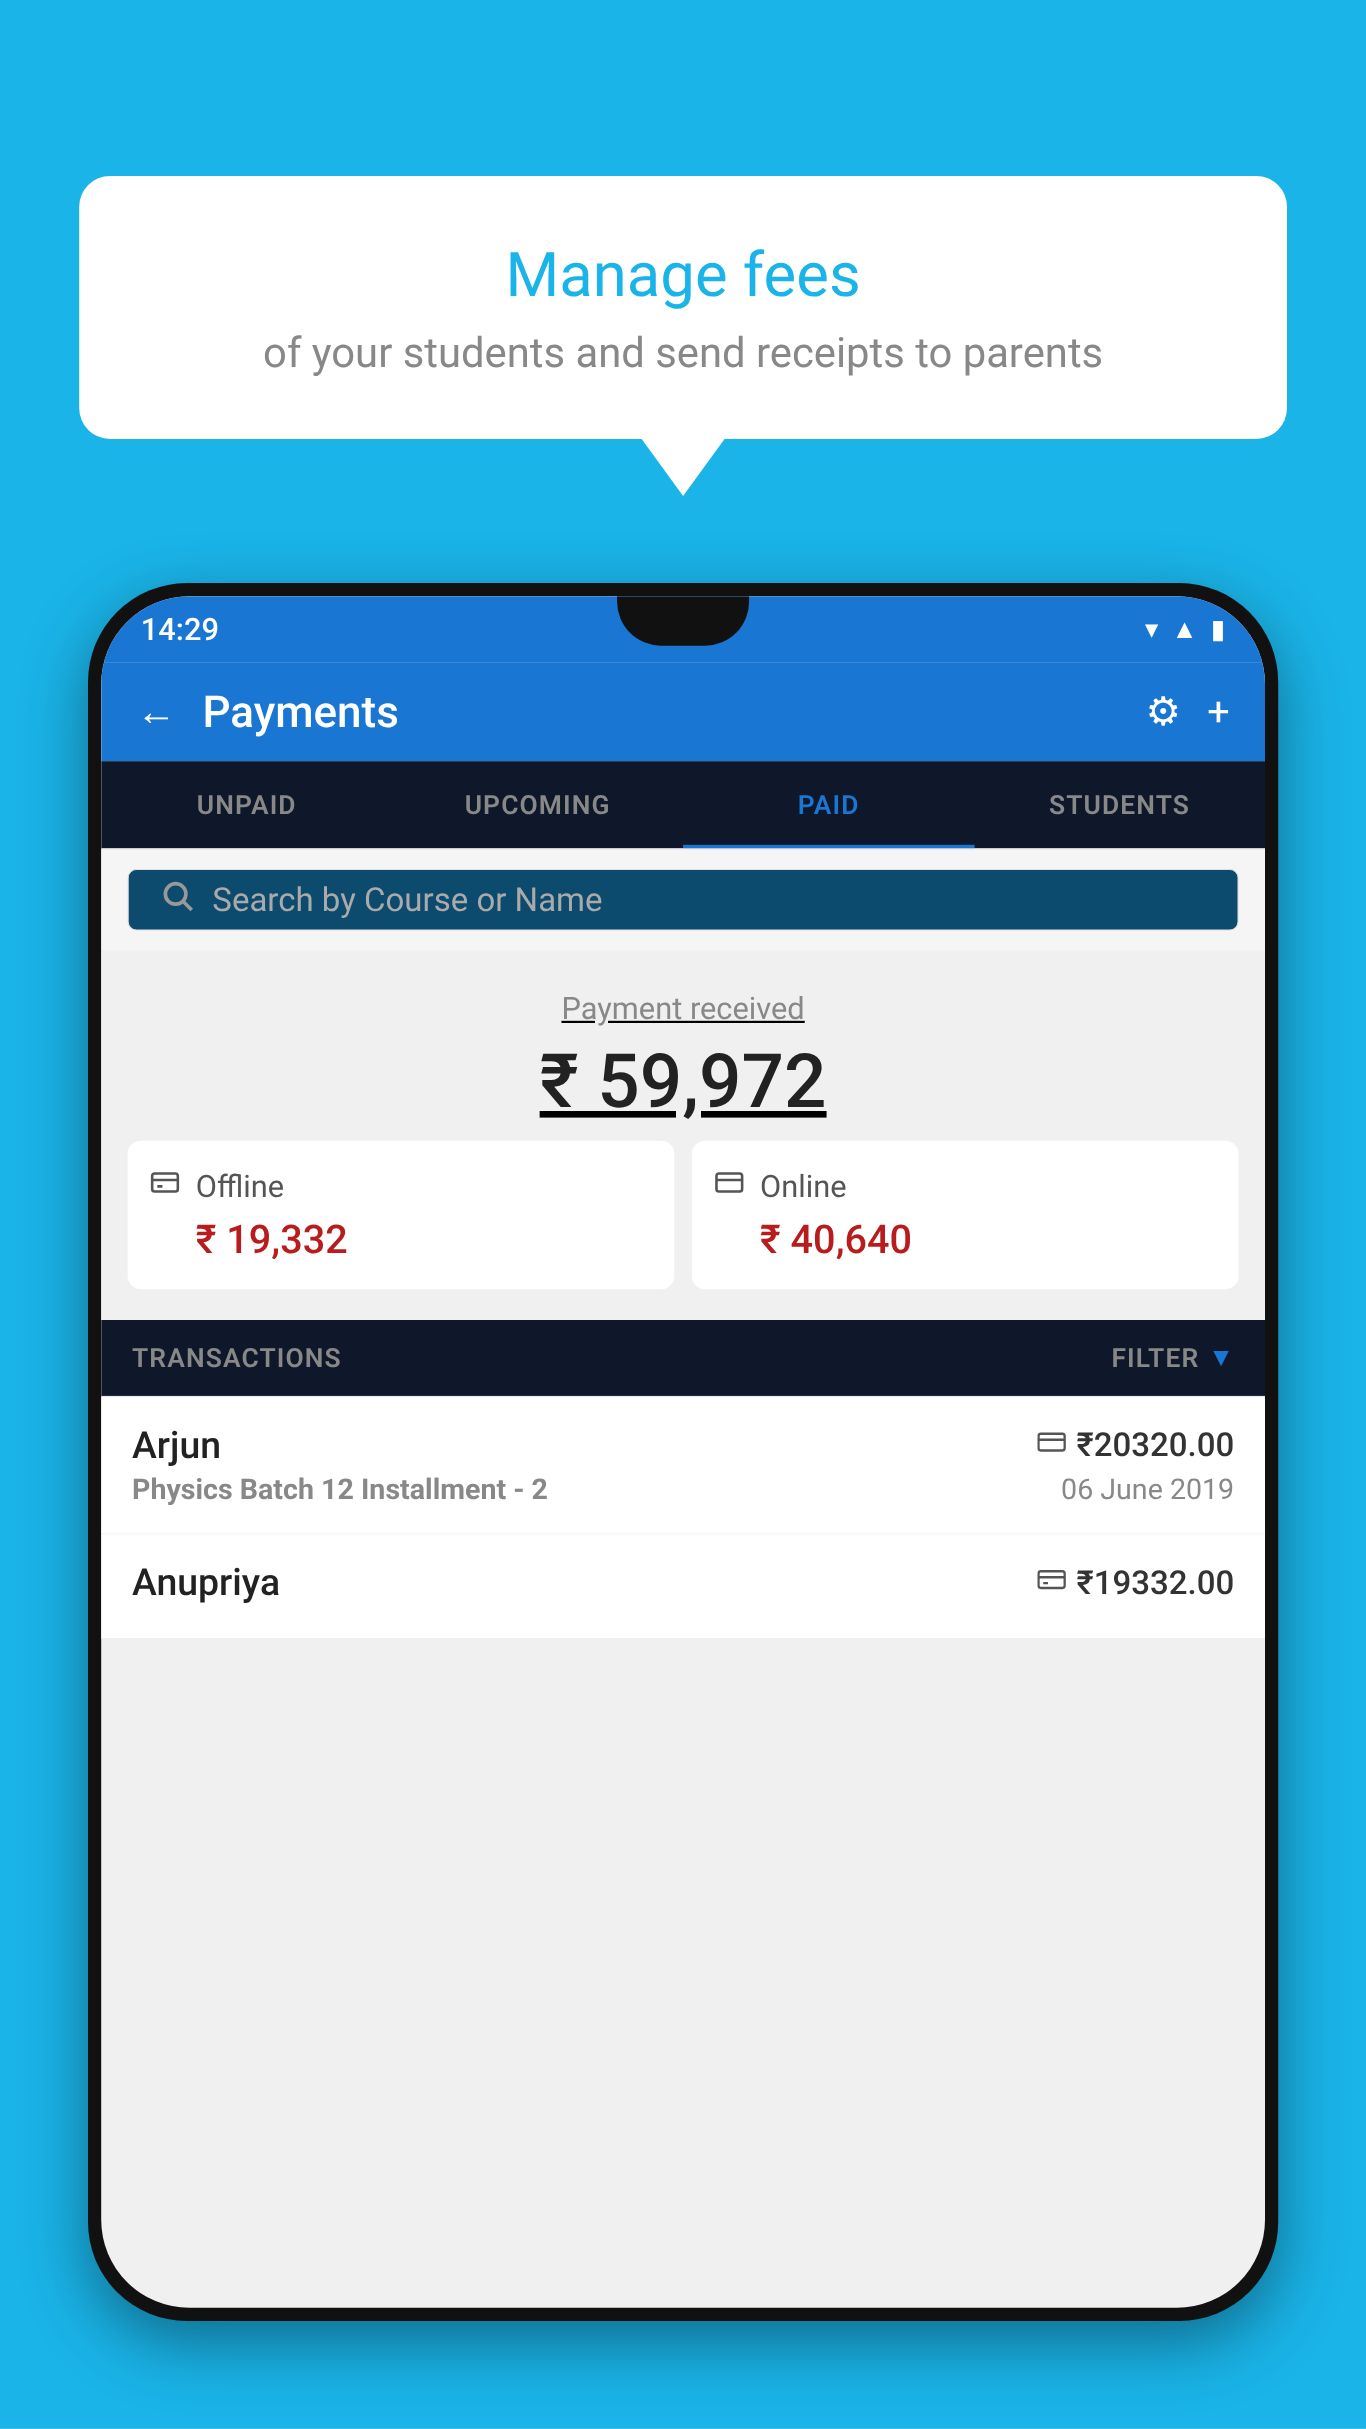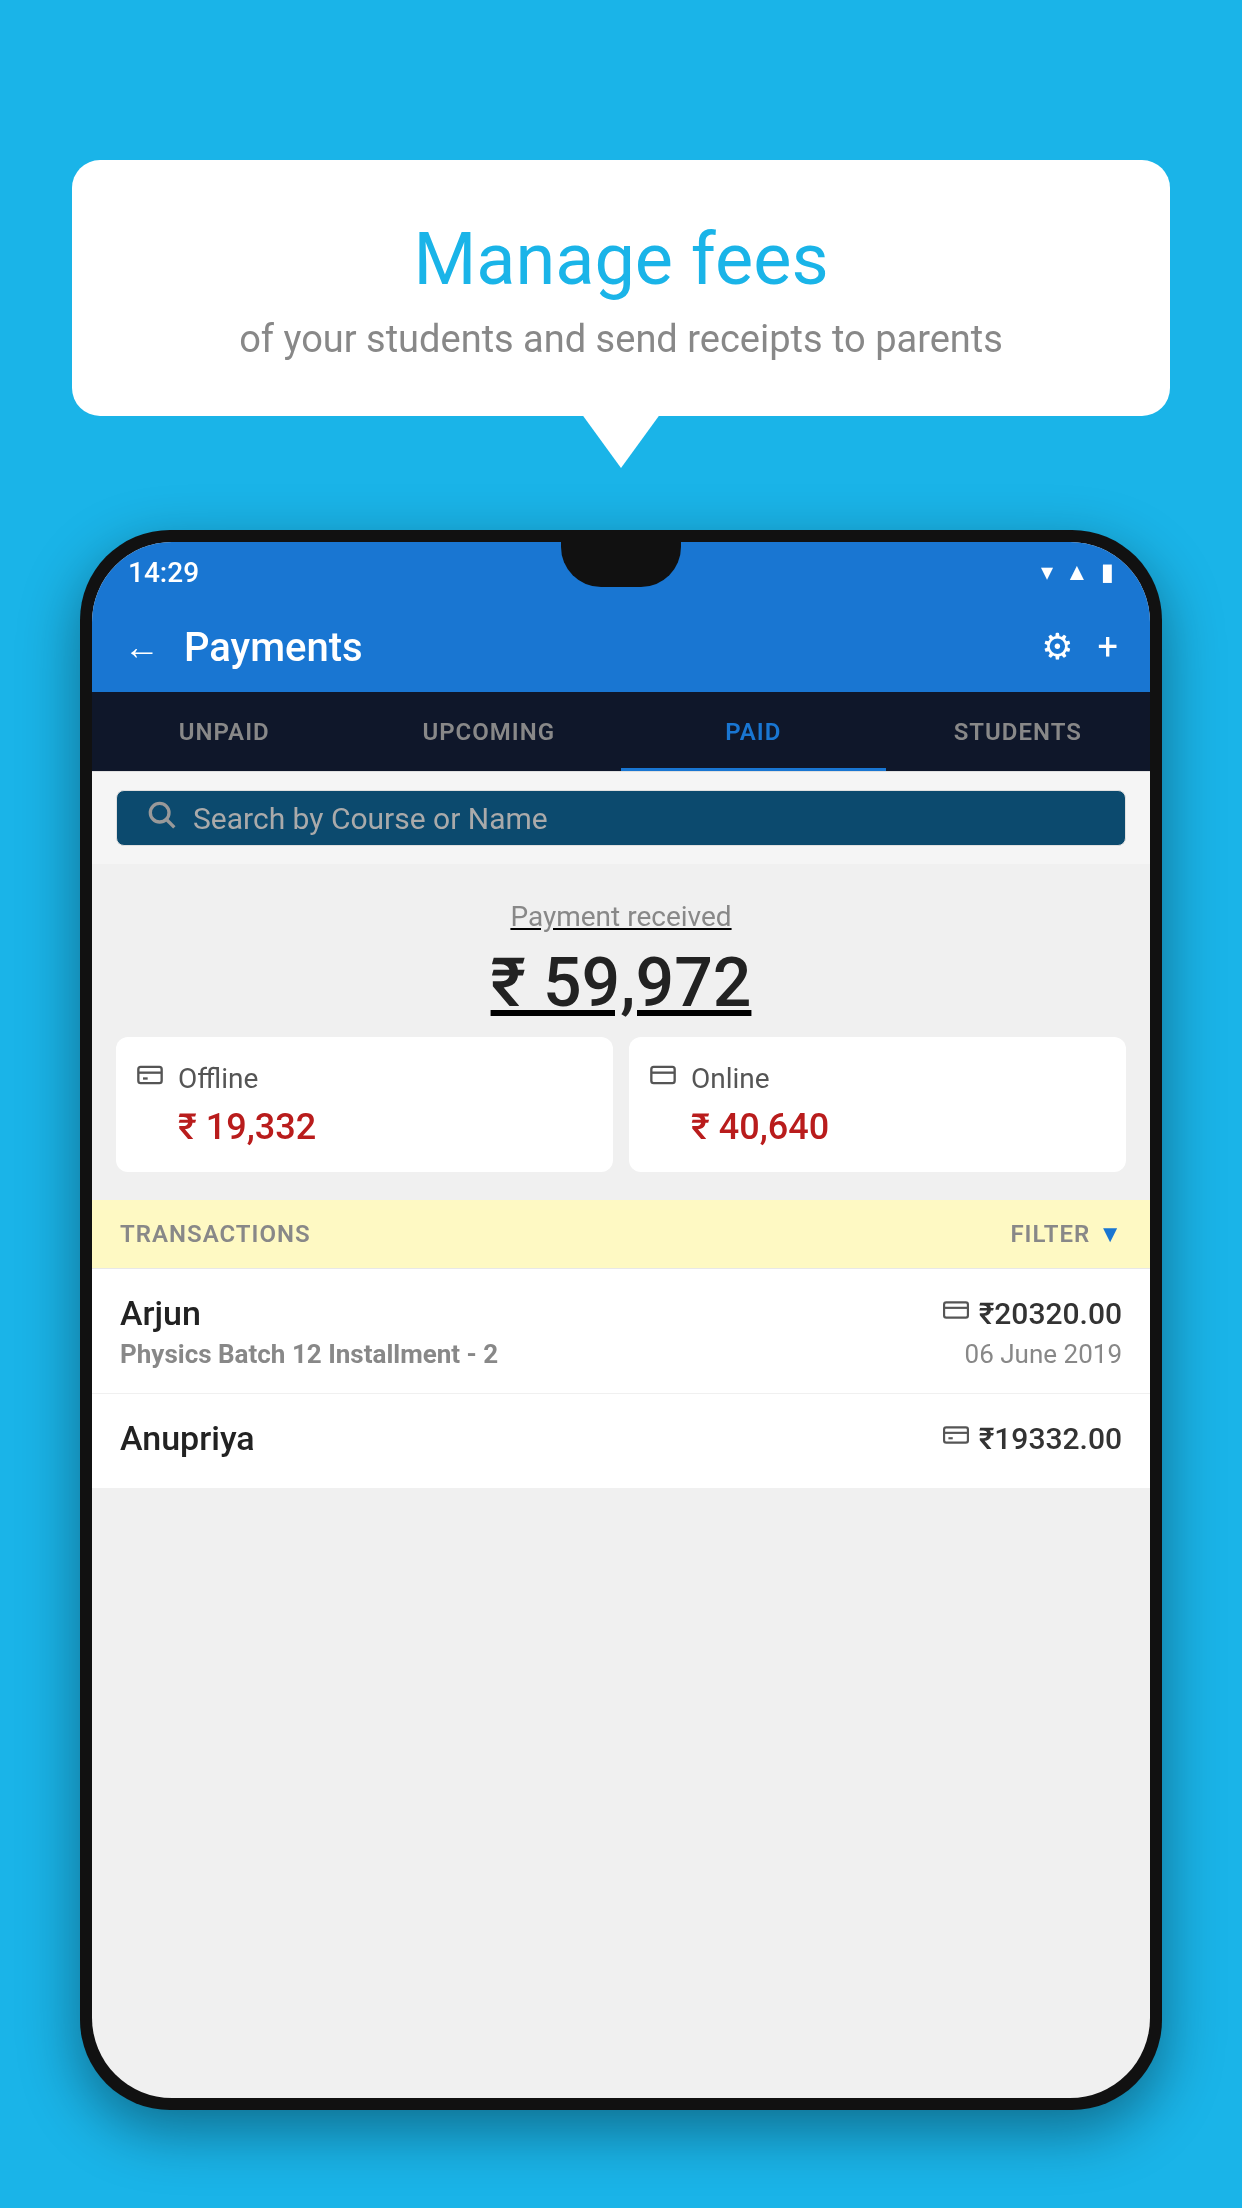--- a/index.html
+++ b/index.html
@@ -30,21 +30,21 @@
       bottom: -52px;
       left: 50%;
       transform: translateX(-50%);
       width: 0;
       height: 0;
       border-left: 40px solid transparent;
       border-right: 40px solid transparent;
       border-top: 55px solid white;
     }
     .bubble-title {
-      font-size: 72px;
+      font-size: 56px;
       color: #1ab4e8;
       font-weight: 400;
       line-height: 1.1;
     }
     .bubble-subtitle {
       font-size: 38px;
       color: #888;
       margin-top: 18px;
       font-weight: 400;
     }
@@ -247,21 +247,21 @@
     .card-amount {
       font-size: 36px;
       font-weight: 500;
       color: #b91c1c;
       padding-left: 4px;
       margin-left: 38px;
     }
 
     
     .transactions-header {
-      background: #fef9c3;
+      background: #0f172a;
       display: flex;
       align-items: center;
       justify-content: space-between;
       padding: 20px 28px;
       border-bottom: 1px solid #e8e8e8;
     }
     .transactions-label {
       font-size: 24px;
       font-weight: 600;
       color: #888;

